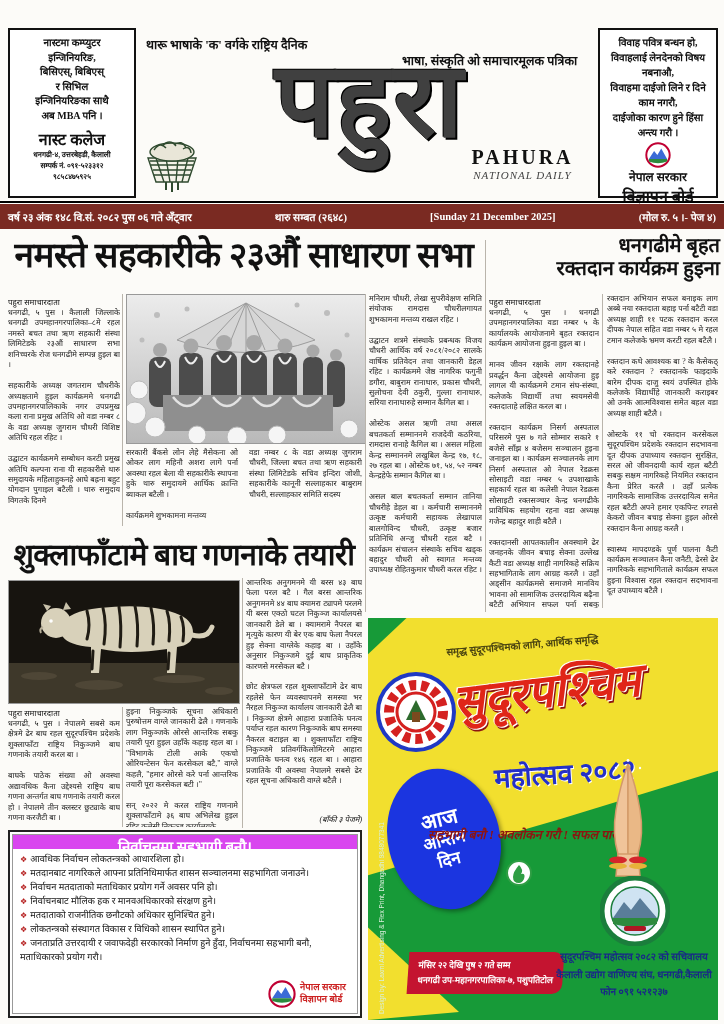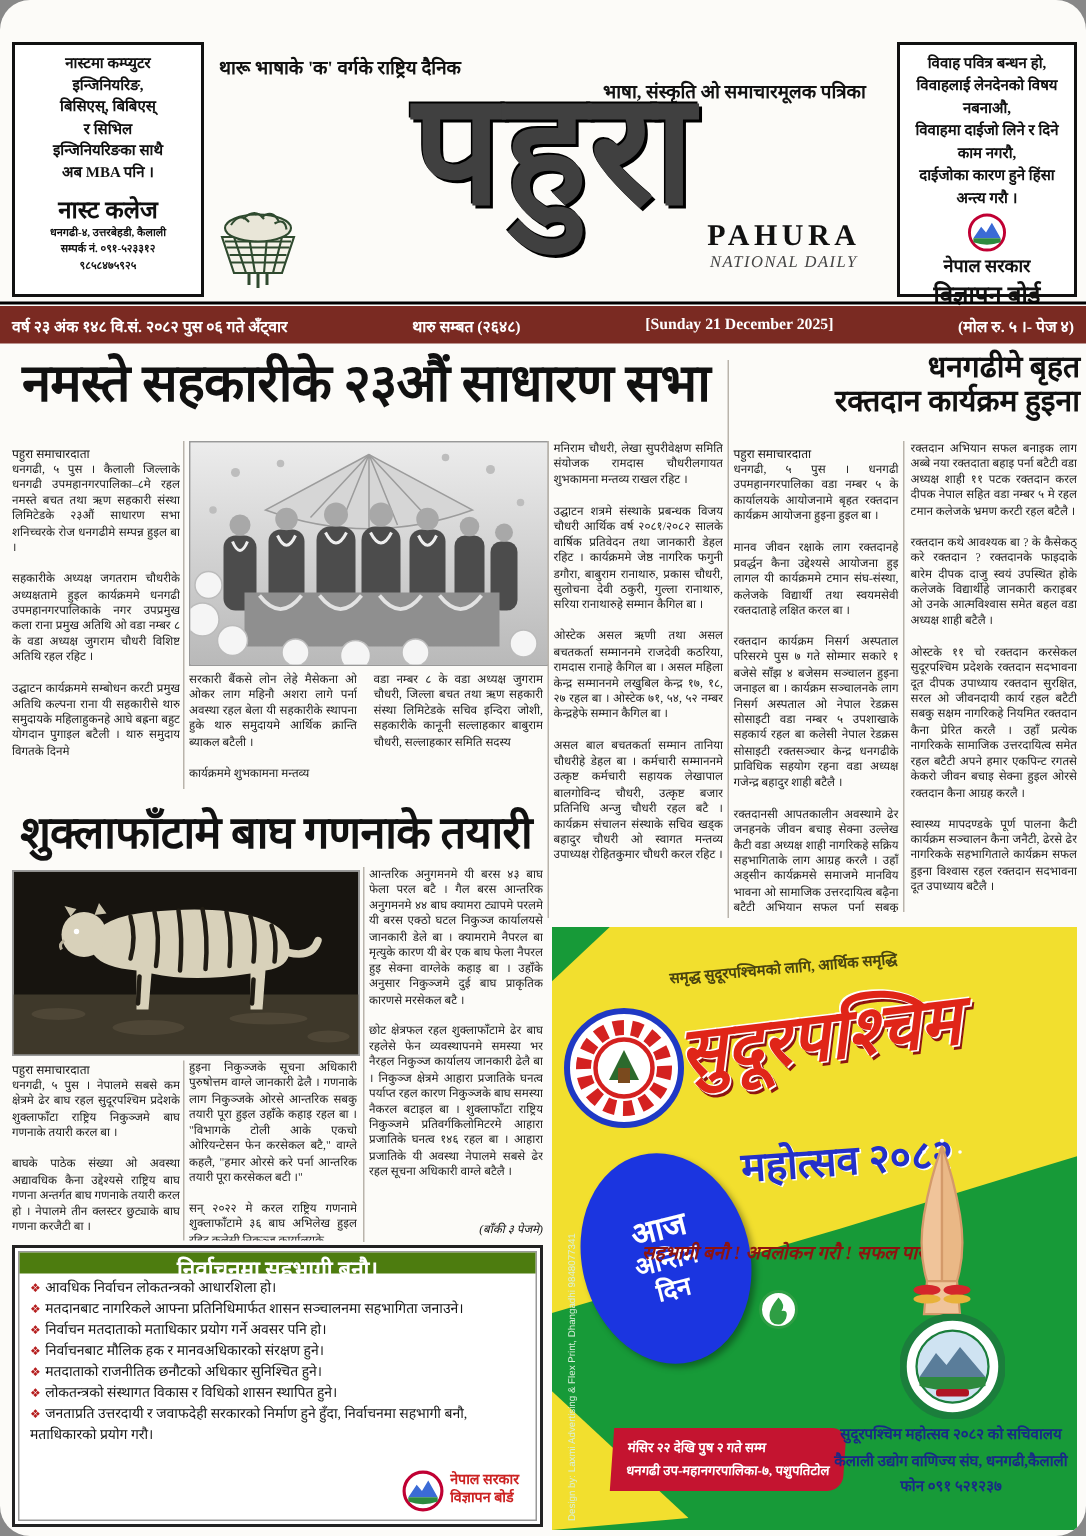--- a/index.html
+++ b/index.html
@@ -1,16 +1,16 @@
 <!DOCTYPE html>
 <html><head>
 <meta charset="utf-8">
 <style>
   html,body{margin:0;padding:0;background:#888;}
-  .page{position:relative;width:724px;height:1024px;background:#fcfbf8;font-family:"Liberation Serif",serif;color:#111;overflow:hidden;margin:0 auto;border-radius:20px;}
+  .page{position:relative;width:724px;height:1024px;background:#fcfbf8;font-family:"Liberation Serif",serif;color:#111;overflow:hidden;margin:0 auto;}
   .abs{position:absolute;}
   .box-ad{border:2px solid #111;background:#fff;text-align:center;box-sizing:border-box;padding:6px 3px;}
   .box-ad .ln{font-size:10px;font-weight:bold;line-height:1.45;}
   .box-ad .ln2{font-size:10px;font-weight:bold;line-height:1.5;}
   .brandname{font-size:16px;font-weight:bold;margin-top:5px;}
   .tinyln{font-size:7.3px;font-weight:bold;line-height:1.5;}
   .tagline{font-size:12.5px;font-weight:bold;white-space:nowrap;}
   .biglogo{font-size:104px;font-weight:bold;line-height:.95;text-align:center;letter-spacing:2px;color:#404040;text-shadow:2px 2px 0 #000,-1px -1px 0 #000;}
   .pahura-latin{font-size:20px;font-weight:bold;letter-spacing:3px;text-align:center;}
   .pahura-sub{font-size:11px;font-style:italic;color:#444;text-align:center;letter-spacing:1px;}
@@ -19,21 +19,21 @@
   .headline1{font-size:35px;font-weight:bold;line-height:1.05;text-align:center;letter-spacing:-.5px;}
   .headline2{font-size:20px;font-weight:bold;line-height:1.15;text-align:right;}
   .headline3{font-size:30px;font-weight:bold;text-align:center;letter-spacing:-.5px;}
   .byline{font-size:8px;font-weight:normal;}
   .bodycol{font-size:7.8px;line-height:1.34;text-align:justify;white-space:pre-line;overflow:hidden;color:#1b1b1b;}
   .vrule{width:1px;background:#b9b4ab;}
   .cont{font-size:7.8px;font-style:italic;text-align:right;}
   .photo{background:#ddd;border:1px solid #999;overflow:hidden;}
   
   .electbox{border:2px solid #222;background:#fff;box-sizing:border-box;box-shadow:inset 0 0 0 2px #fff,inset 0 0 0 3px #999;}
-  .electtitle{background:#4d7c0f;color:#fff;font-size:15px;font-weight:bold;text-align:center;line-height:25px;height:14px;margin:3px;}
+  .electtitle{background:#d946ef;color:#fff;font-size:15px;font-weight:bold;text-align:center;line-height:25px;height:14px;margin:3px;}
   .electlist{margin:4px 10px;padding:0;list-style:none;}
   .electlist li{font-size:9.3px;line-height:1.5;color:#161616;}
   .electlist li::before{content:"❖";color:#b51d1d;margin-right:3px;font-size:8px;}
   .govsig{display:flex;align-items:center;gap:4px;}
   .govsig .t{font-size:9.5px;font-weight:bold;color:#c22;line-height:1.25;}
   
   .fest{background:#179a38;overflow:hidden;}
   .fest .yellow{position:absolute;inset:0;background:#f2df2e;clip-path:polygon(11% 0,100% 0,100% 38%,55% 50%,0 64%,0 9%);}
   .fest .yellow2{position:absolute;inset:0;background:#f2df2e;clip-path:polygon(0 77%,26% 98%,0 100%);}
   .fest-tagline{font-size:10px;font-weight:bold;color:#4a4410;transform:rotate(-5deg);white-space:nowrap;}

